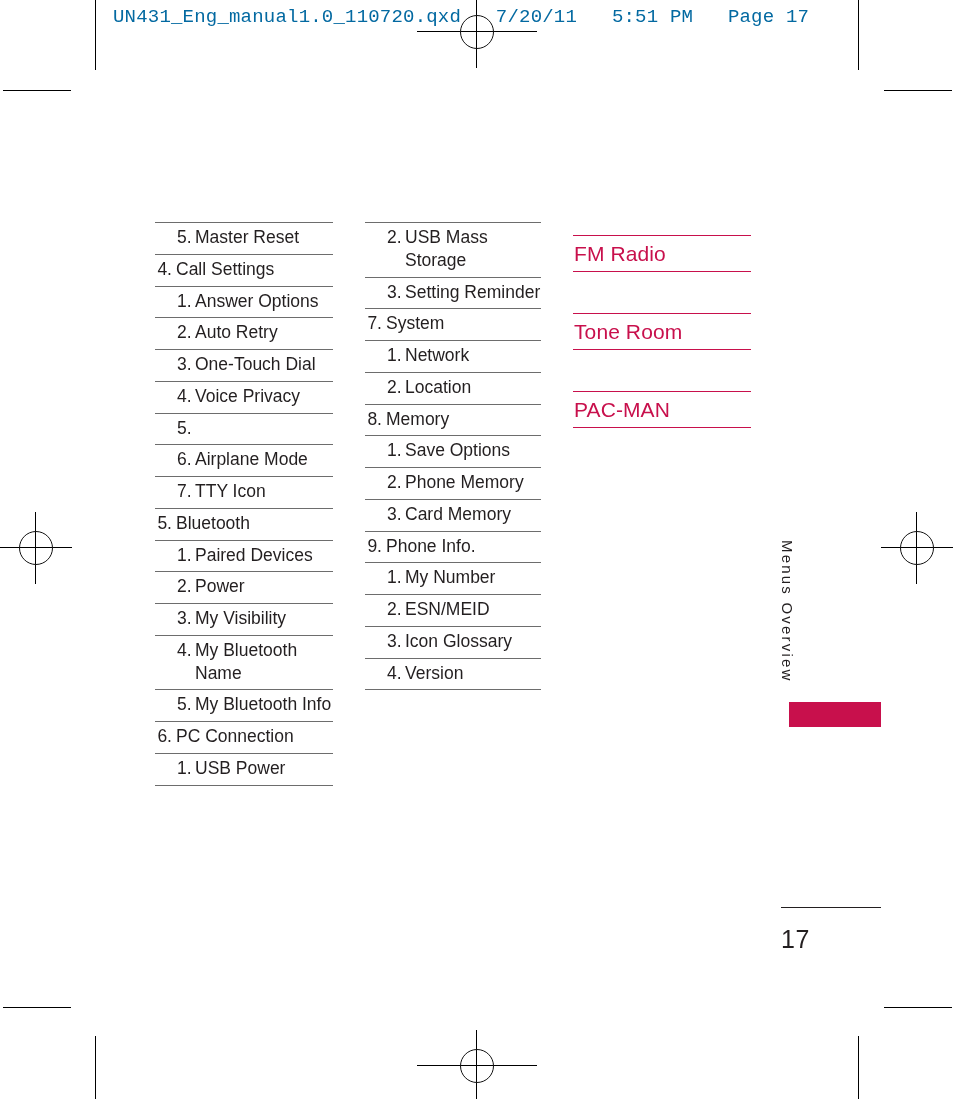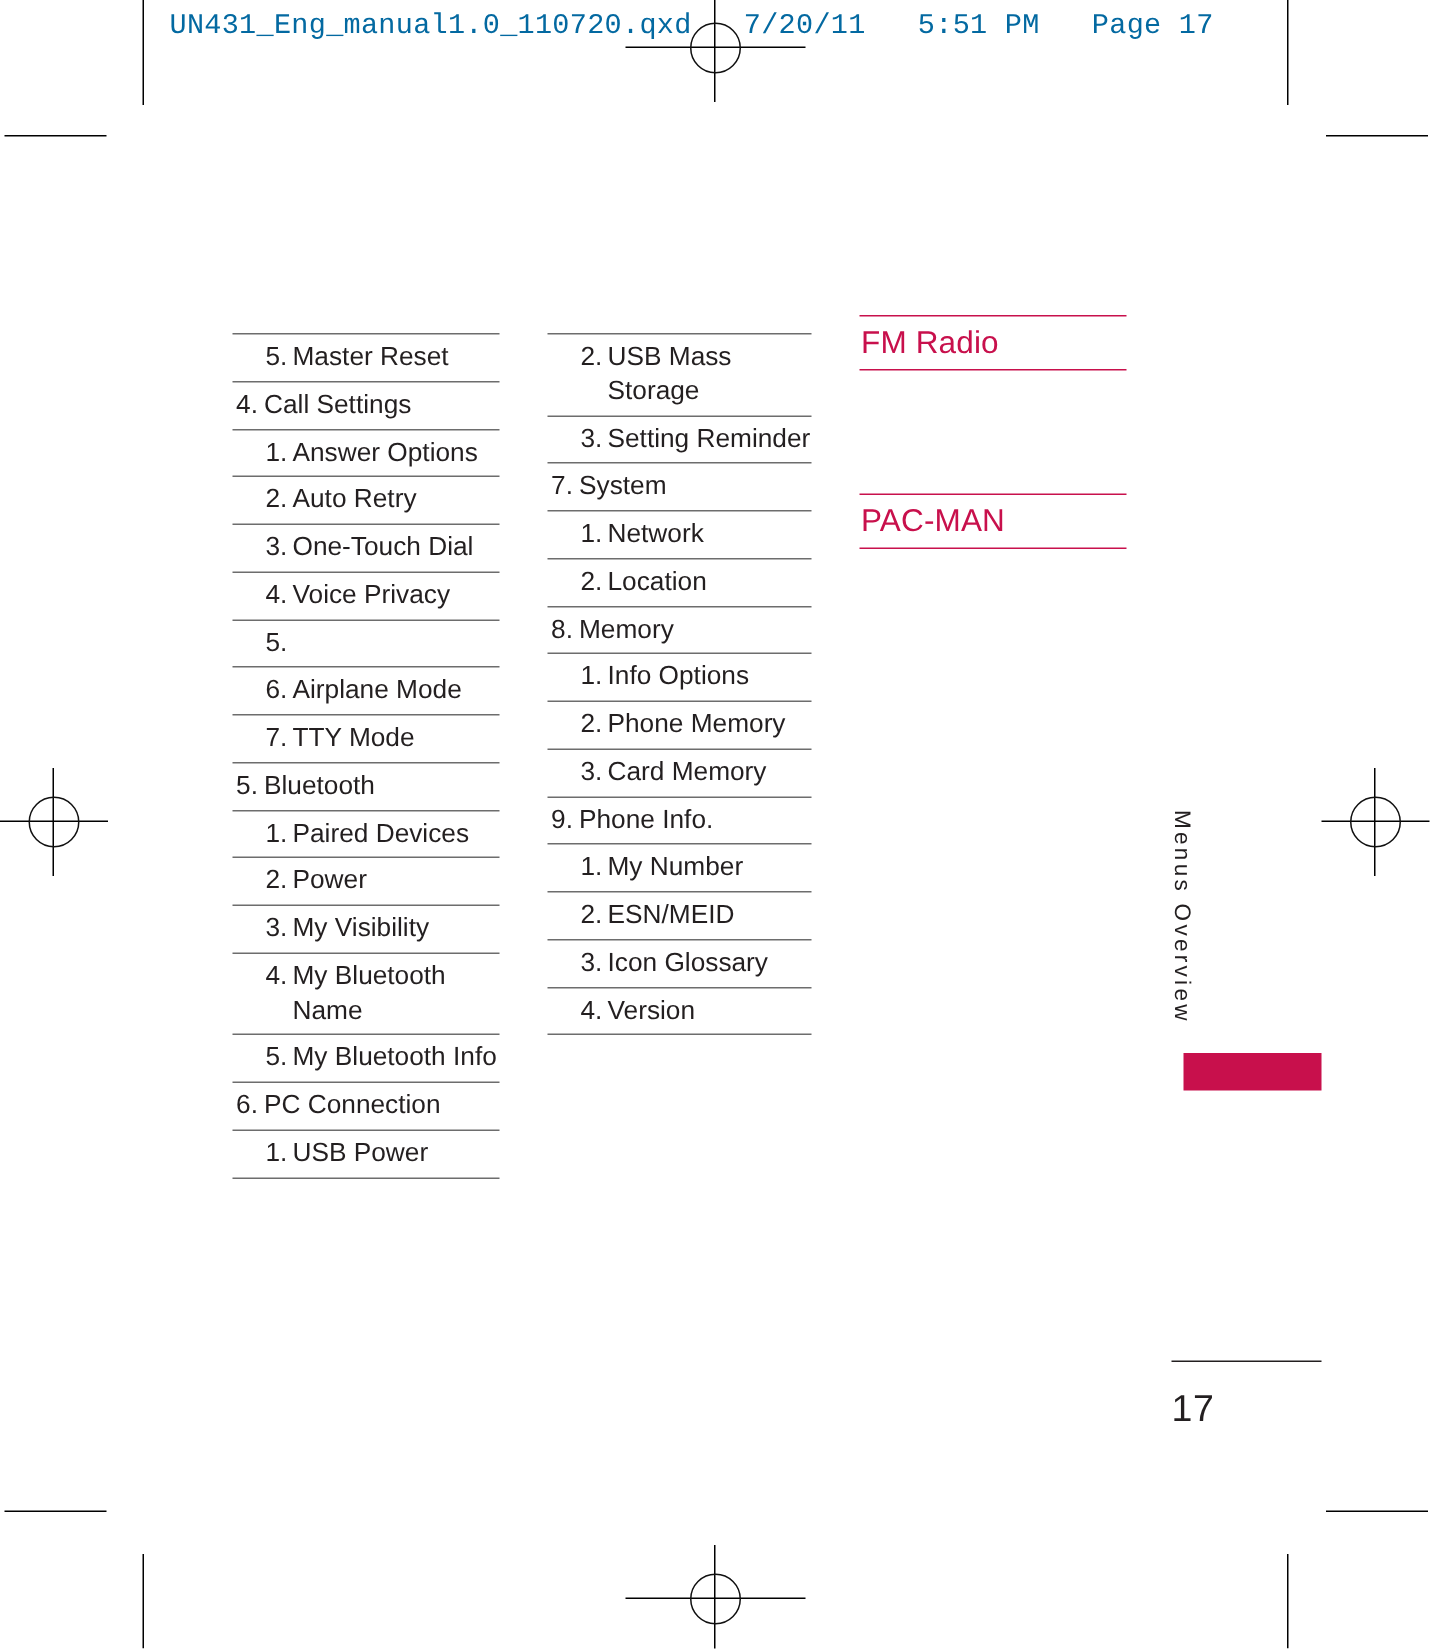--- a/index.html
+++ b/index.html
@@ -110,21 +110,21 @@
   .menu-item.lvl1 { padding-left: 0px; }
   .menu-item.lvl1 .num { width: 17px; }
   
   .menu-item.lvl2 { padding-left: 22px; }
   .menu-item.lvl2 .num { width: 14px; }
 
   
   .col-3 {
     position: absolute;
     left: 573px;
-    top: 210px;
+    top: 235px;
     width: 178px;
   }
   .pink-head {
     font-size: 21px;
     color: #c8104c;
     border-top: 1.5px solid #c8104c;
     border-bottom: 1.5px solid #c8104c;
     padding: 6px 0 5px 1px;
     line-height: 1.15;
     letter-spacing: 0.1px;
@@ -233,21 +233,21 @@
     </div>
     <div class="menu-item lvl2">
       <span class="num">5.</span>
     </div>
     <div class="menu-item lvl2">
       <span class="num">6.</span>
       <span class="lbl">Airplane Mode</span>
     </div>
     <div class="menu-item lvl2">
       <span class="num">7.</span>
-      <span class="lbl">TTY Mode</span>
+      <span class="lbl">TTY Icon</span>
     </div>
     <div class="menu-item lvl1">
       <span class="num">5.</span>
       <span class="lbl">Bluetooth</span>
     </div>
     <div class="menu-item lvl2">
       <span class="num">1.</span>
       <span class="lbl">Paired Devices</span>
     </div>
     <div class="menu-item lvl2">
@@ -296,21 +296,21 @@
     <div class="menu-item lvl2">
       <span class="num">2.</span>
       <span class="lbl">Location</span>
     </div>
     <div class="menu-item lvl1">
       <span class="num">8.</span>
       <span class="lbl">Memory</span>
     </div>
     <div class="menu-item lvl2">
       <span class="num">1.</span>
-      <span class="lbl">Info Options</span>
+      <span class="lbl">Save Options</span>
     </div>
     <div class="menu-item lvl2">
       <span class="num">2.</span>
       <span class="lbl">Phone Memory</span>
     </div>
     <div class="menu-item lvl2">
       <span class="num">3.</span>
       <span class="lbl">Card Memory</span>
     </div>
     <div class="menu-item lvl1">
@@ -331,20 +331,21 @@
     </div>
     <div class="menu-item lvl2">
       <span class="num">4.</span>
       <span class="lbl">Version</span>
     </div>
   </div>
 
 <div class="col-3">
     <div class="pink-head">FM Radio</div>
     <div class="pink-gap"></div>
+    <div class="pink-head">Tone Room</div>
     <div class="pink-gap"></div>
     <div class="pink-head">PAC-MAN</div>
   </div>
 
 <div class="side-title">Menus Overview</div>
 <div class="side-bar"></div>
 
 <div class="folio-rule"></div>
 <div class="folio-num">17</div>
 

